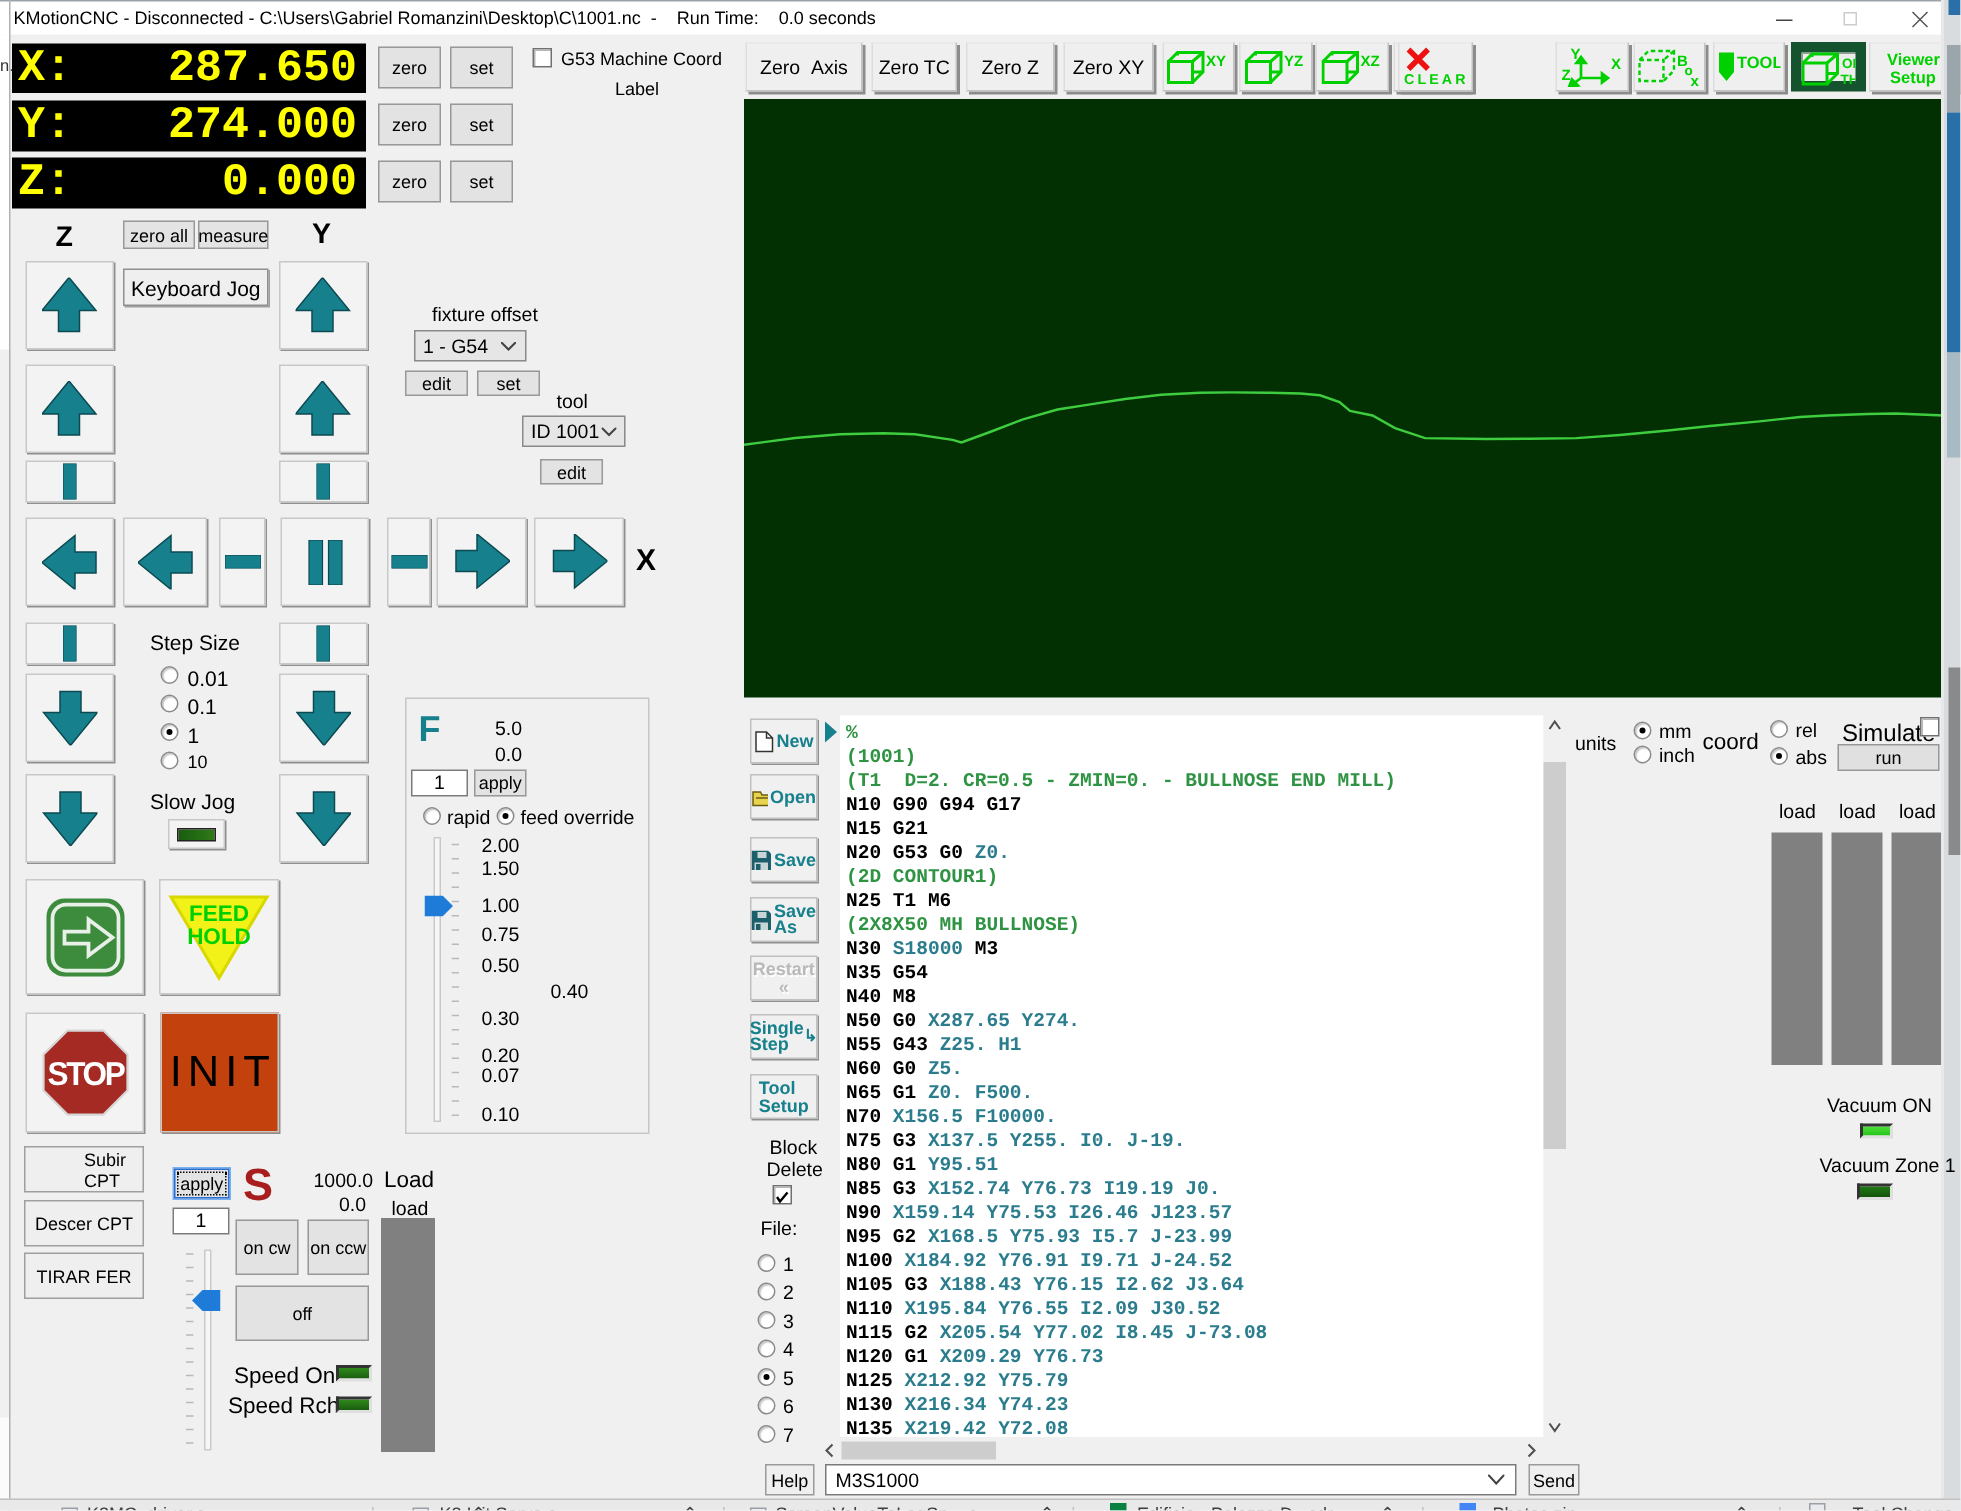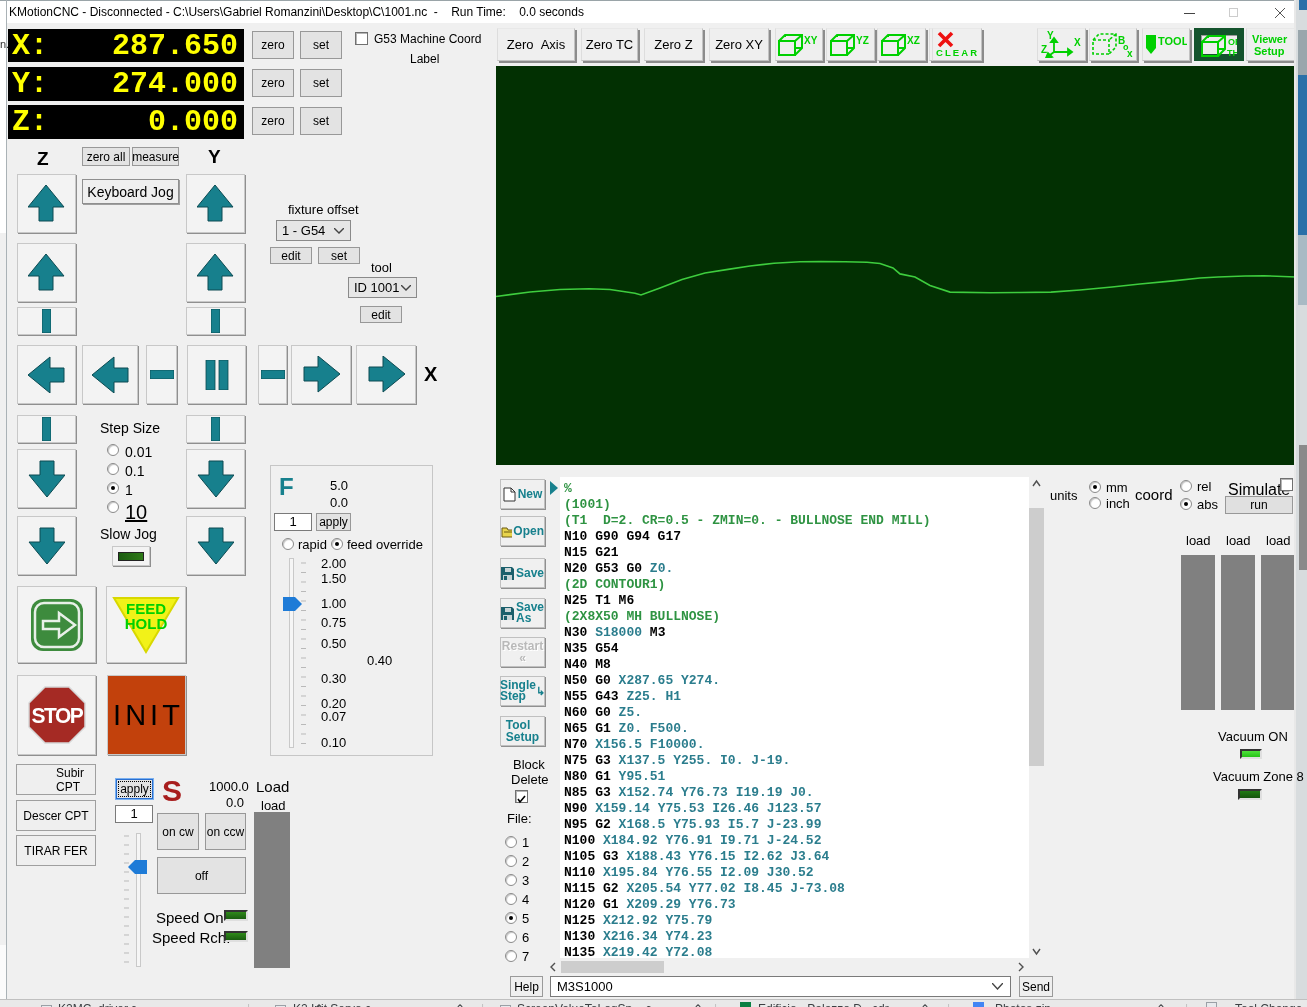--- a/index.html
+++ b/index.html
@@ -138,21 +138,21 @@
   <text class="gtxt" x="13" y="11" font-size="11">TOOL</text>
  </svg>
   </div>
 <div class="tbtn" id="tb-or" style="left:1194px;top:28px;width:50px;height:33px;border:7px solid #14532d;box-shadow:inset 1px 1px 0 #999;background:#ededed;">
  <svg width="46" height="28">
       <use href="#cube" y="4"></use>
       <text class="gtxt" x="27" y="14" font-size="9">OR</text>
       <text class="gtxt" x="26" y="25" font-size="9">THC</text>
     </svg>
   </div>
-<div class="tbtn" id="tb-vs" style="left:1246px;top:28px;width:50px;height:33px;">
+<div class="tbtn" id="tb-vs" style="left:1246px;top:28px;width:61px;height:33px;">
  <svg width="46" height="28">
       <text class="gtxt" x="4" y="12" font-size="11">Viewer</text>
       <text class="gtxt" x="6" y="24" font-size="11">Setup</text>
     </svg>
   </div>
 
 <div class="abs" style="left:496px;top:66px;width:800px;height:399px;background:#023002;">
 <svg width="800" height="399" style="position:absolute;left:0;top:0;">
 <polyline fill="none" stroke="#3ecd3e" stroke-width="1.6" points="
 0,230.5 34,226 64,223.5 93,222.8 114,223.5 139,227.2 145,229 164,222 186,213.6 209,207
@@ -322,21 +322,21 @@
 <div class="lbl" style="left:424px;top:363px;font-size:20px;font-weight:bold;">X</div>
 
 <div class="lbl" style="left:100px;top:420px;font-size:14px;">Step Size</div>
 <div class="radio" style="left:107px;top:444px;"></div>
 <div class="lbl" style="left:125px;top:444px;font-size:14px;">0.01</div>
 <div class="radio" style="left:107px;top:463px;"></div>
 <div class="lbl" style="left:125px;top:463px;font-size:14px;">0.1</div>
 <div class="radio sel" style="left:107px;top:482px;"></div>
 <div class="lbl" style="left:125px;top:482px;font-size:14px;">1</div>
 <div class="radio" style="left:107px;top:501px;"></div>
-<div class="lbl" style="left:125px;top:501px;font-size:20px;text-decoration:underline;">10</div>
+<div class="lbl" style="left:125px;top:501px;font-size:12px;">10</div>
 <div class="lbl" style="left:100px;top:526px;font-size:14px;">Slow Jog</div>
 <div class="jbtn" style="left:112px;top:546px;width:38px;height:20px;">
     <div style="width:26px;height:9px;background:linear-gradient(90deg,#1a5c10,#2f7a18);border:1px solid #222;"></div>
   </div>
 
 <div class="jbtn" style="left:17px;top:586px;width:79px;height:77px;">
  <svg width="60" height="60" viewBox="0 0 60 60">
   <rect x="4" y="4" width="52" height="52" rx="12" fill="#3d8b3d"></rect>
   <rect x="8" y="8" width="44" height="44" rx="9" fill="none" stroke="#e8f0e8" stroke-width="2.5"></rect>
   <path d="M16 26 L32 26 L32 18 L48 30 L32 42 L32 34 L16 34 Z" fill="#3d8b3d" stroke="#e8f0e8" stroke-width="2.5"></path>
@@ -597,21 +597,21 @@
 <div class="check" style="left:1280px;top:478px;"></div>
 <div class="btn" style="left:1225px;top:496px;width:68px;height:18px;background:#e0e0e0;">run</div>
 <div class="lbl" style="left:1186px;top:533px;">load</div>
 <div class="lbl" style="left:1226px;top:533px;">load</div>
 <div class="lbl" style="left:1266px;top:533px;">load</div>
 <div class="abs" style="left:1181px;top:555px;width:34px;height:155px;background:#808080;"></div>
 <div class="abs" style="left:1221px;top:555px;width:34px;height:155px;background:#808080;"></div>
 <div class="abs" style="left:1261px;top:555px;width:33px;height:155px;background:#808080;"></div>
 <div class="lbl" style="left:1218px;top:729px;">Vacuum ON</div>
 <div class="led" style="left:1240px;top:749px;width:22px;height:10px;background:linear-gradient(180deg,#4fe23c,#25c216);"></div>
-<div class="lbl" style="left:1213px;top:769px;">Vacuum Zone 8</div>
+<div class="lbl" style="left:1213px;top:769px;">Vacuum Zone 1</div>
 <div class="led" style="left:1238px;top:789px;width:24px;height:11px;background:linear-gradient(180deg,#1f7a12,#14530c);"></div>
 
 <div class="btn" style="left:510px;top:976px;width:33px;height:21px;background:#efefef;border-color:#9a9a9a;">Help</div>
 <div class="abs" style="left:550px;top:976px;width:461px;height:21px;background:#fff;border:1px solid #7a7a7a;font-size:13px;display:flex;align-items:center;">
  <span style="margin-left:6px;">M3S1000</span>
  <svg width="11" height="7" style="margin-left:auto;margin-right:7px;">
       <path d="M0 0 L5.5 6 L11 0" fill="none" stroke="#444" stroke-width="1.4"></path>
     </svg>
 </div>
 <div class="btn" style="left:1019px;top:976px;width:34px;height:21px;background:#efefef;border-color:#9a9a9a;">Send</div>

